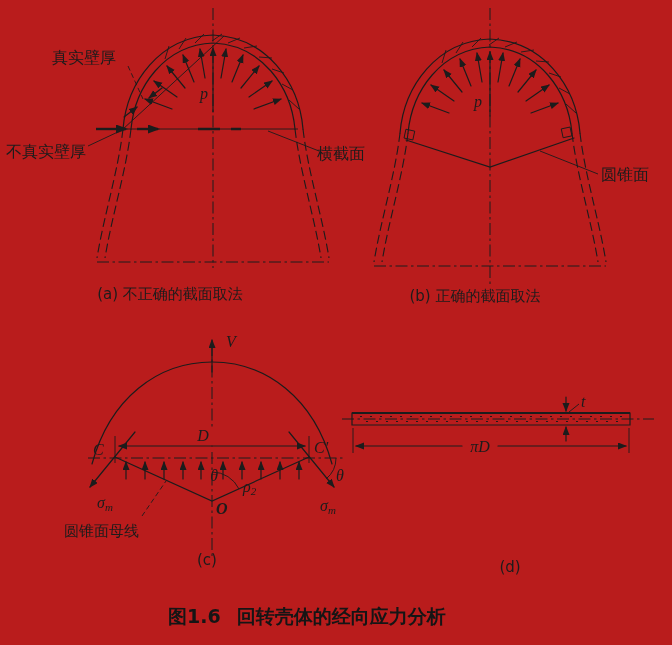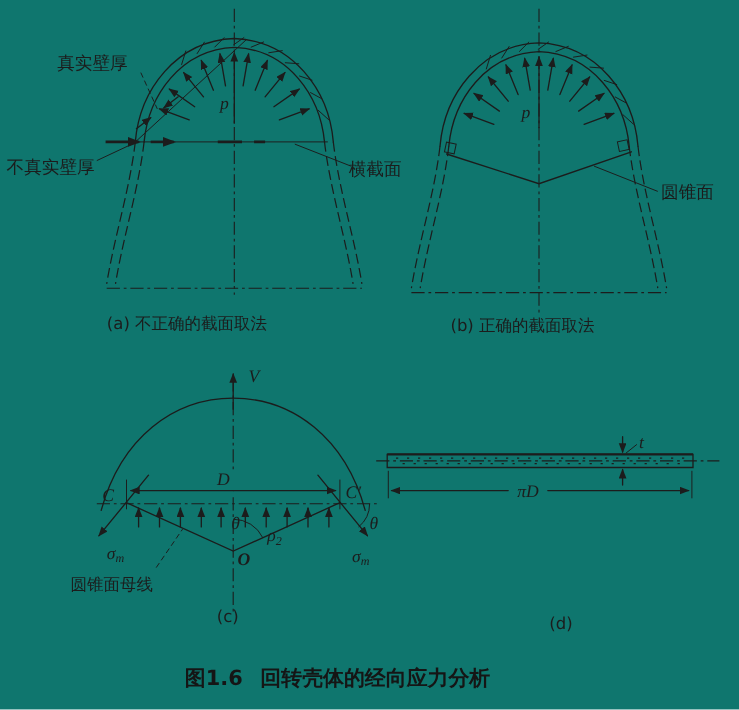--- a/index.html
+++ b/index.html
@@ -1,17 +1,17 @@
 <!DOCTYPE html>
 <html><head>
 <meta charset="utf-8">
 <style>
   html,body { margin:0; padding:0; background:#ffffff; }
   .page {
-    width:672px; height:645px; background:#0f766e; position:relative;
+    width:672px; height:645px; background:#b91c1c; position:relative;
     font-family:"DejaVu Sans", sans-serif; overflow:hidden;
   }
   svg { display:block; }
   .ln   { stroke:#1c1c1c; stroke-width:1.2; fill:none; stroke-linecap:round; }
   .thin { stroke:#1c1c1c; stroke-width:0.9; fill:none; }
   .bold { stroke:#1c1c1c; stroke-width:2.4; fill:none; }
   .cl   { stroke:#1c1c1c; stroke-width:1; fill:none; stroke-dasharray:12,3.5,2.5,3.5; }
   .hid  { stroke:#1c1c1c; stroke-width:1.1; fill:none; stroke-dasharray:9,4; }
   .dotl { stroke:#1c1c1c; stroke-width:1; fill:none; stroke-dasharray:2,8; }
   .ldr  { stroke:#1c1c1c; stroke-width:0.9; fill:none; stroke-dasharray:5,3; }

